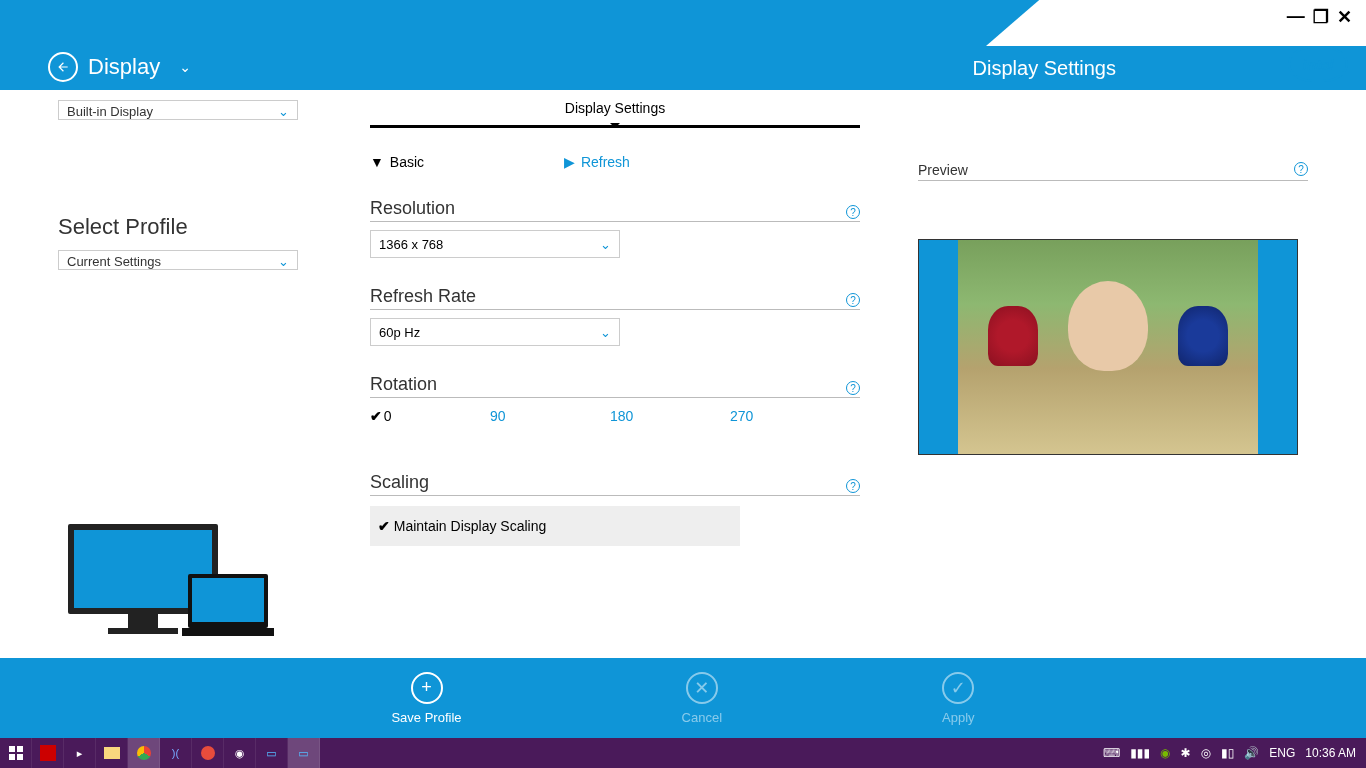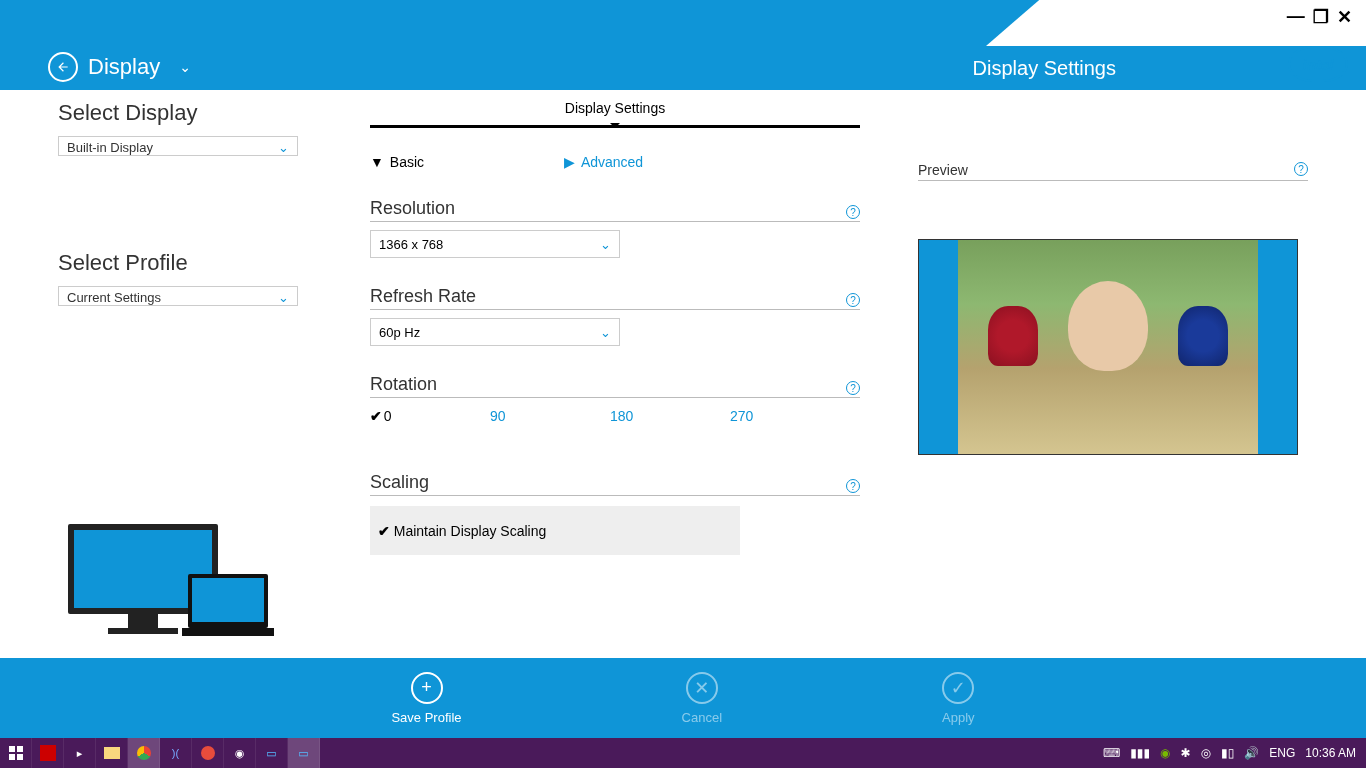--- a/index.html
+++ b/index.html
@@ -202,21 +202,21 @@
   .rotation-opt {
     width: 120px;
     color: #0f95d7;
     cursor: pointer;
   }
   .rotation-opt.selected { color: #000; }
   .rotation-opt.selected::before { content: "✔"; font-weight: bold; margin-right: 2px; }
 
   .scaling-box {
     background: #eee;
-    height: 49px;
+    height: 40px;
     width: 370px;
     display: flex;
     align-items: center;
     padding-left: 8px;
     margin-top: 10px;
     font-size: 14px;
   }
   .scaling-box::before { content: "✔"; font-weight: bold; margin-right: 4px; }
 
   
@@ -343,21 +343,20 @@
   </div>
   <div class="header-right-label">Display Settings</div>
   <div class="logo-area">
     <div class="intel-logo">intel</div>
   </div>
 </div>
 
 <div class="content">
 
   <div class="left-col">
-    <div class="section-heading">Select Display</div>
     <div class="select-box">
       <span>Built-in Display</span>
       <span class="chev">⌄</span>
     </div>
 
     <div class="left-profile">
       <div class="section-heading">Select Profile</div>
       <div class="select-box">
         <span>Current Settings</span>
         <span class="chev">⌄</span>
@@ -382,21 +381,21 @@
       <div class="tab active">Display Settings</div>
     </div>
 
     <div class="mode-row">
       <div class="mode-item basic">
         <span>▼</span>
         <span>Basic</span>
       </div>
       <div class="mode-item advanced">
         <span>▶</span>
-        <span>Advanced</span>
+        <span>Refresh</span>
       </div>
     </div>
 
     <div class="setting-group">
       <div class="setting-label-row">
         <span class="setting-label">Resolution</span>
         <span class="help-icon">?</span>
       </div>
       <div class="setting-select">
         <span>1366 x 768</span>

